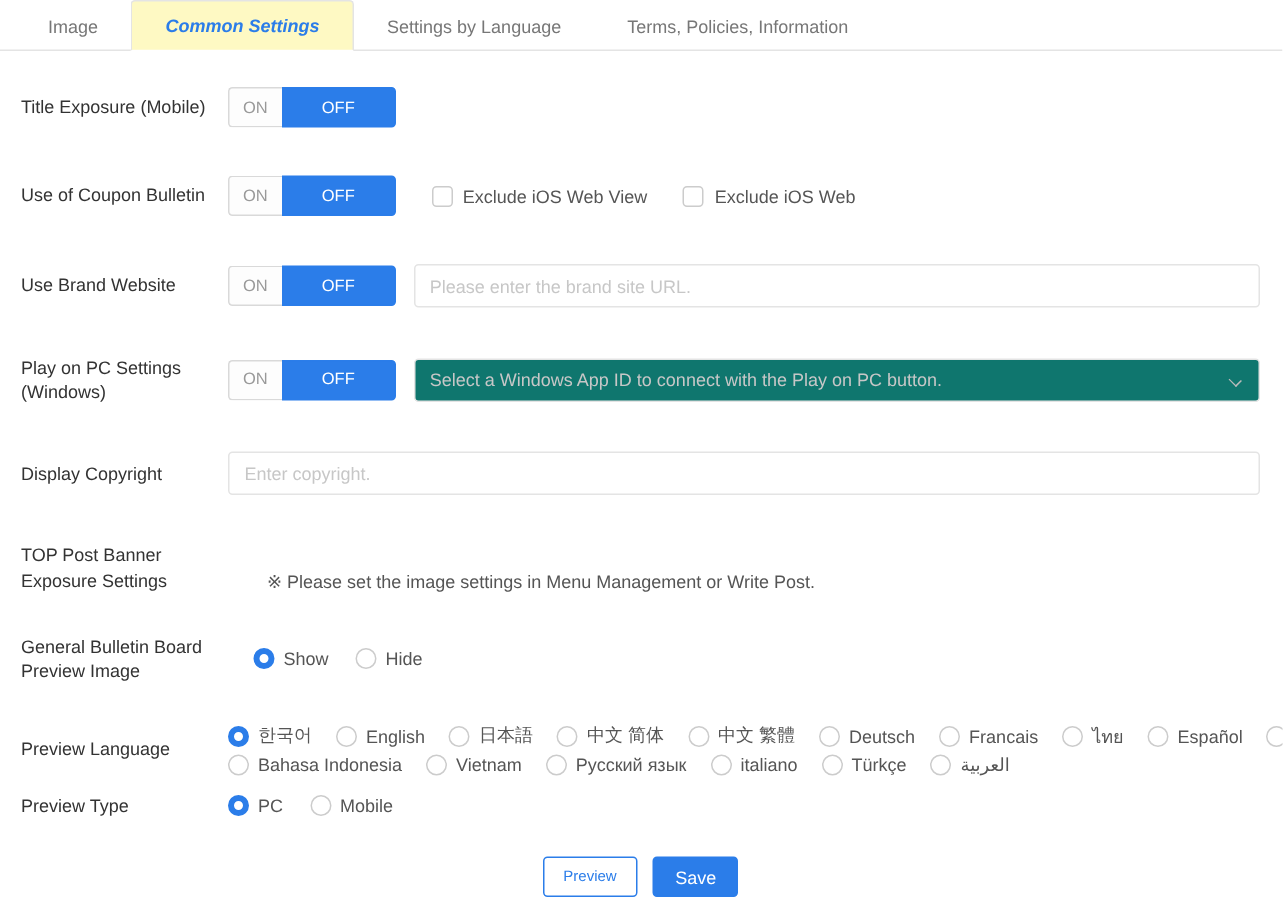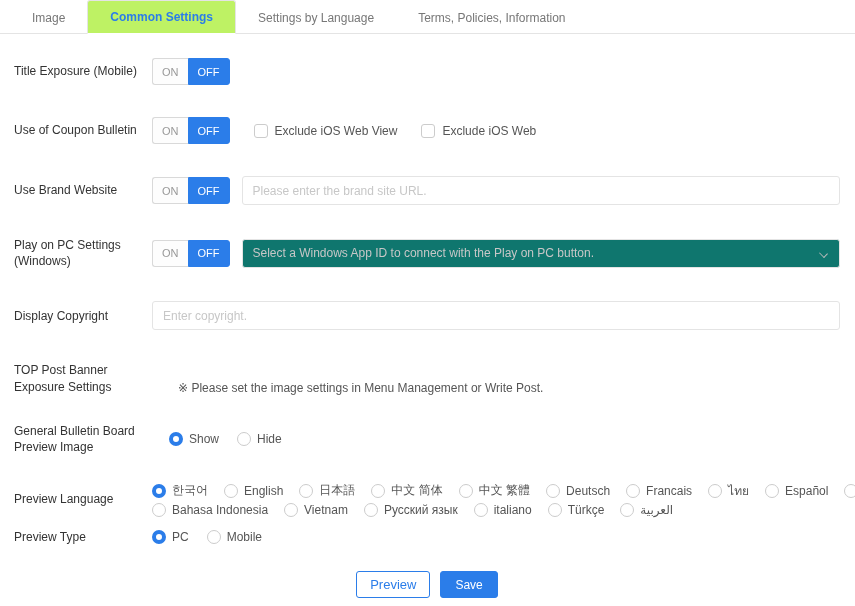--- a/index.html
+++ b/index.html
@@ -2,33 +2,33 @@
 <html><head>
 <meta charset="utf-8">
 <style>
   * { margin:0; padding:0; box-sizing:border-box; }
   html,body { width:855px; height:606px; background:#fff; overflow:hidden;
     font-family:"Liberation Sans","DejaVu Sans",sans-serif; }
 
   
   .tabbar { display:flex; align-items:flex-end; height:34px; border-bottom:1px solid #e4e4e4; padding-left:10px; }
   .tab { font-size:12px; color:#777; padding:9px 22px; cursor:pointer; position:relative; bottom:-1px; background:transparent; }
-  .tab.active { color:#2b7de9; background:#bef264; border:1px solid #e4e4e4; border-bottom:1px solid #fff; border-radius:3px 3px 0 0; font-weight:bold; }
+  .tab.active { color:#2b7de9; background:#fef9c3; border:1px solid #e4e4e4; border-bottom:1px solid #fff; border-radius:3px 3px 0 0; font-weight:bold;font-style:italic; }
 
   
   .form { padding:24px 15px 0 14px; }
   .row { display:flex; align-items:center; margin-bottom:32px; }
   .row .label { width:138px; flex:none; font-size:12px; color:#333; line-height:1.35; }
   .control { flex:1; display:flex; align-items:center; min-width:0; }
 
   
   .toggle { display:inline-flex; flex:none; }
   .toggle .t-on { min-width:33px; height:27px; padding:0 9px; background:#fdfdfd; border:1px solid #d9d9d9; border-right:none;
     color:#999; font-size:11px; border-radius:3px 0 0 3px; cursor:pointer; font-family:inherit; }
-  .toggle .t-off { min-width:36px; height:27px; padding:0 9px; background:#2b7de9; border:1px solid #2b7de9;
+  .toggle .t-off { min-width:36px; height:27px; padding:0 26px; background:#2b7de9; border:1px solid #2b7de9;
     color:#fff; font-size:11px; border-radius:0 3px 3px 0; cursor:pointer; font-family:inherit; }
 
   
   .check { display:inline-flex; align-items:center; font-size:12px; color:#555; margin-left:24px; cursor:pointer; }
   .checkbox { width:14px; height:14px; border:1px solid #ccc; border-radius:3px; background:#fff; margin-right:7px; flex:none; }
 
   
   .tinput { height:29px; border:1px solid #e4e4e4; border-radius:3px; font-size:12px; color:#333; padding:0 10px;
     width:100%; font-family:inherit; background:#fff; }
   .tinput::placeholder { color:#c7c7c7; }
@@ -43,21 +43,21 @@
   .rdot.checked { border:4px solid #2b7de9; }
   .radio-group { display:flex; align-items:center; gap:18px; }
 
   .note { font-size:12px; color:#555; margin-left:26px; white-space:nowrap; }
   .lang-lines { display:flex; flex-direction:column; gap:3px; }
   .lang-line { display:flex; align-items:center; gap:16px; }
 
   
   .footer { display:flex; justify-content:center; gap:10px; margin-top:26px; }
   .btn-preview { height:27px; padding:0 13px; background:#fff; border:1px solid #2b7de9; color:#2b7de9;
-    font-size:13px; border-radius:3px; cursor:pointer; font-family:inherit; }
+    font-size:10px; border-radius:3px; cursor:pointer; font-family:inherit; }
   .btn-save { height:27px; padding:0 14px; background:#2b7de9; border:1px solid #2b7de9; color:#fff;
     font-size:12px; border-radius:3px; cursor:pointer; font-family:inherit; }
 
   .mb28 { margin-bottom:28px;align-items:flex-end; } .mb26 { margin-bottom:26px;gap:17px; } .mb12 { margin-bottom:12px; } .mb0 { margin-bottom:12px; }
 </style>
 </head>
 <body>
 
 <div class="tabbar">
   <div class="tab">Image</div>

